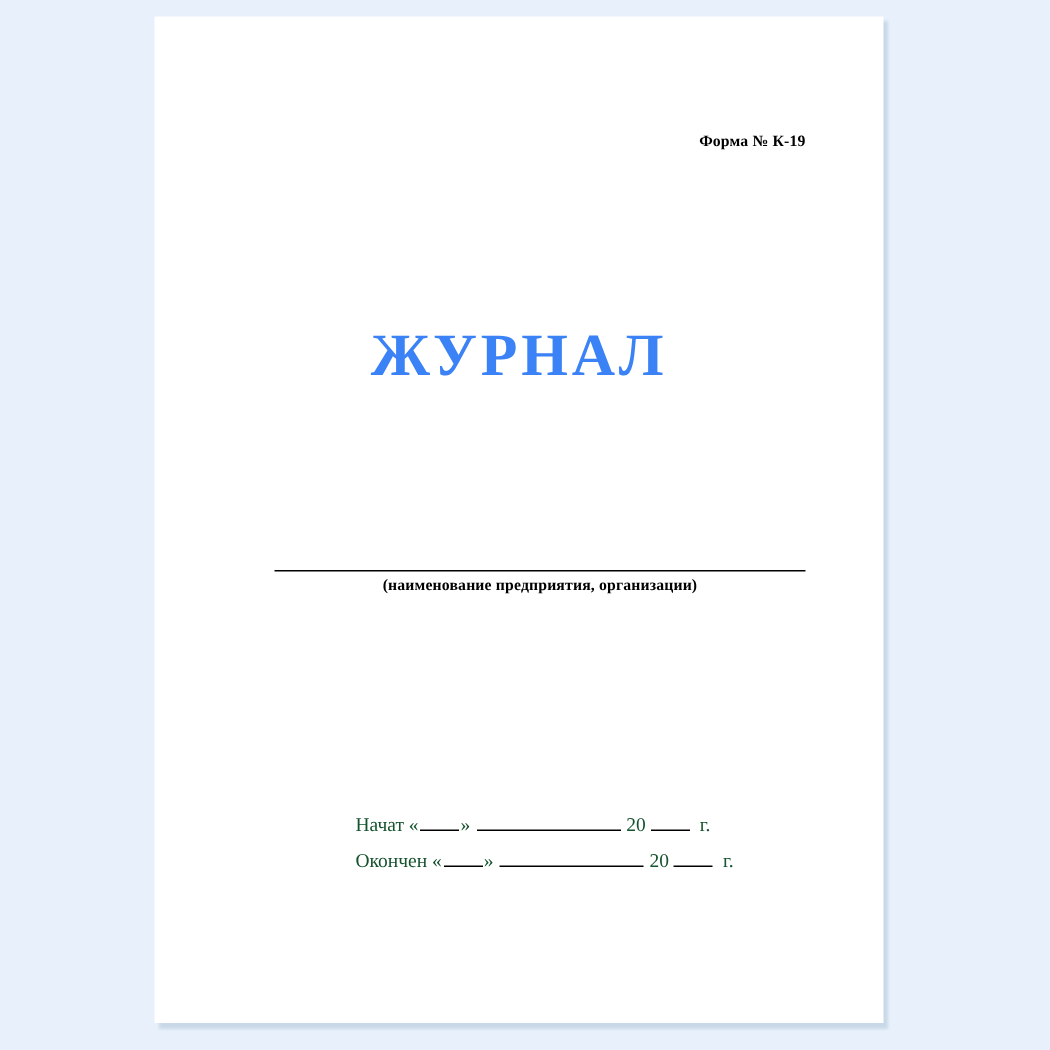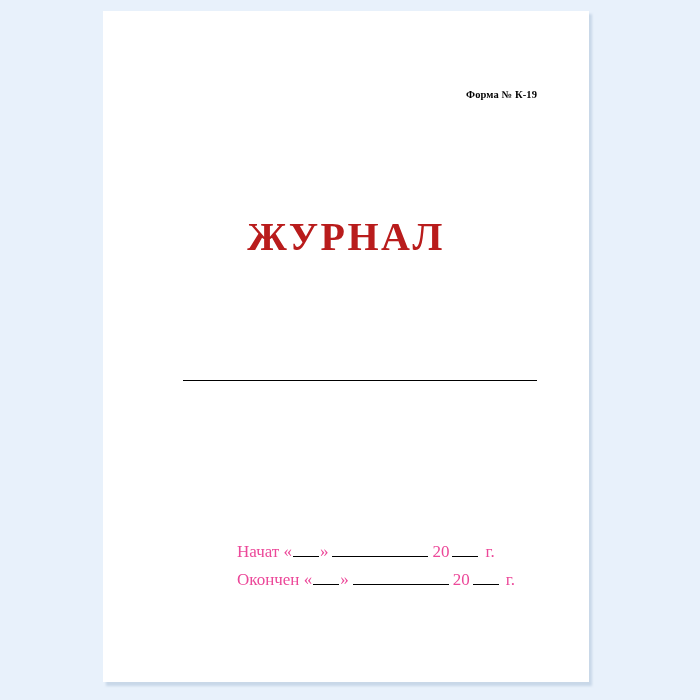--- a/index.html
+++ b/index.html
@@ -53,21 +53,21 @@
     left: 0;
     right: 0;
     top: 205px;
     text-align: center;
   }
   .main-title {
     font-family: "Liberation Serif", serif;
     font-size: 40px;
     font-weight: bold;
     letter-spacing: 2.5px;
-    color: #b91c1c;
+    color: #3b82f6;
     line-height: 1.05;
     margin: 0;
   }
   .subtitle {
     font-family: "Liberation Serif", serif;
     font-size: 18.5px;
     font-weight: bold;
     color: #000000;
     line-height: 1.35;
     margin: 12px 0 0 0;
@@ -95,22 +95,22 @@
   }
   .dates-block {
     position: absolute;
     right: 52px;
     top: 531px;
     width: 300px;
     text-align: left;
   }
   .date-line {
     font-family: "Liberation Serif", serif;
-    font-size: 17px;
-    color: #ec4899;
+    font-size: 13px;
+    color: #14532d;
     white-space: nowrap;
     margin-bottom: 8px;
     display: flex;
     align-items: baseline;
   }
   .date-line .lbl {
     display: inline-block;
   }
   .fill-short {
     display: inline-block;
@@ -148,20 +148,21 @@
   <div class="document">
 
     <div class="form-code">Форма № К-19</div>
 
     <div class="title-block">
       <div class="main-title">ЖУРНАЛ</div>
     </div>
 
     <div class="org-block">
       <div class="org-rule"></div>
+      <div class="org-caption">(наименование предприятия, организации)</div>
     </div>
 
     <div class="dates-block">
 
       <div class="date-line">
         <span class="lbl">Начат «</span>
         <span class="fill-short"></span>
         <span>»</span>
         <span class="fill-long"></span>
         <span>20</span>

